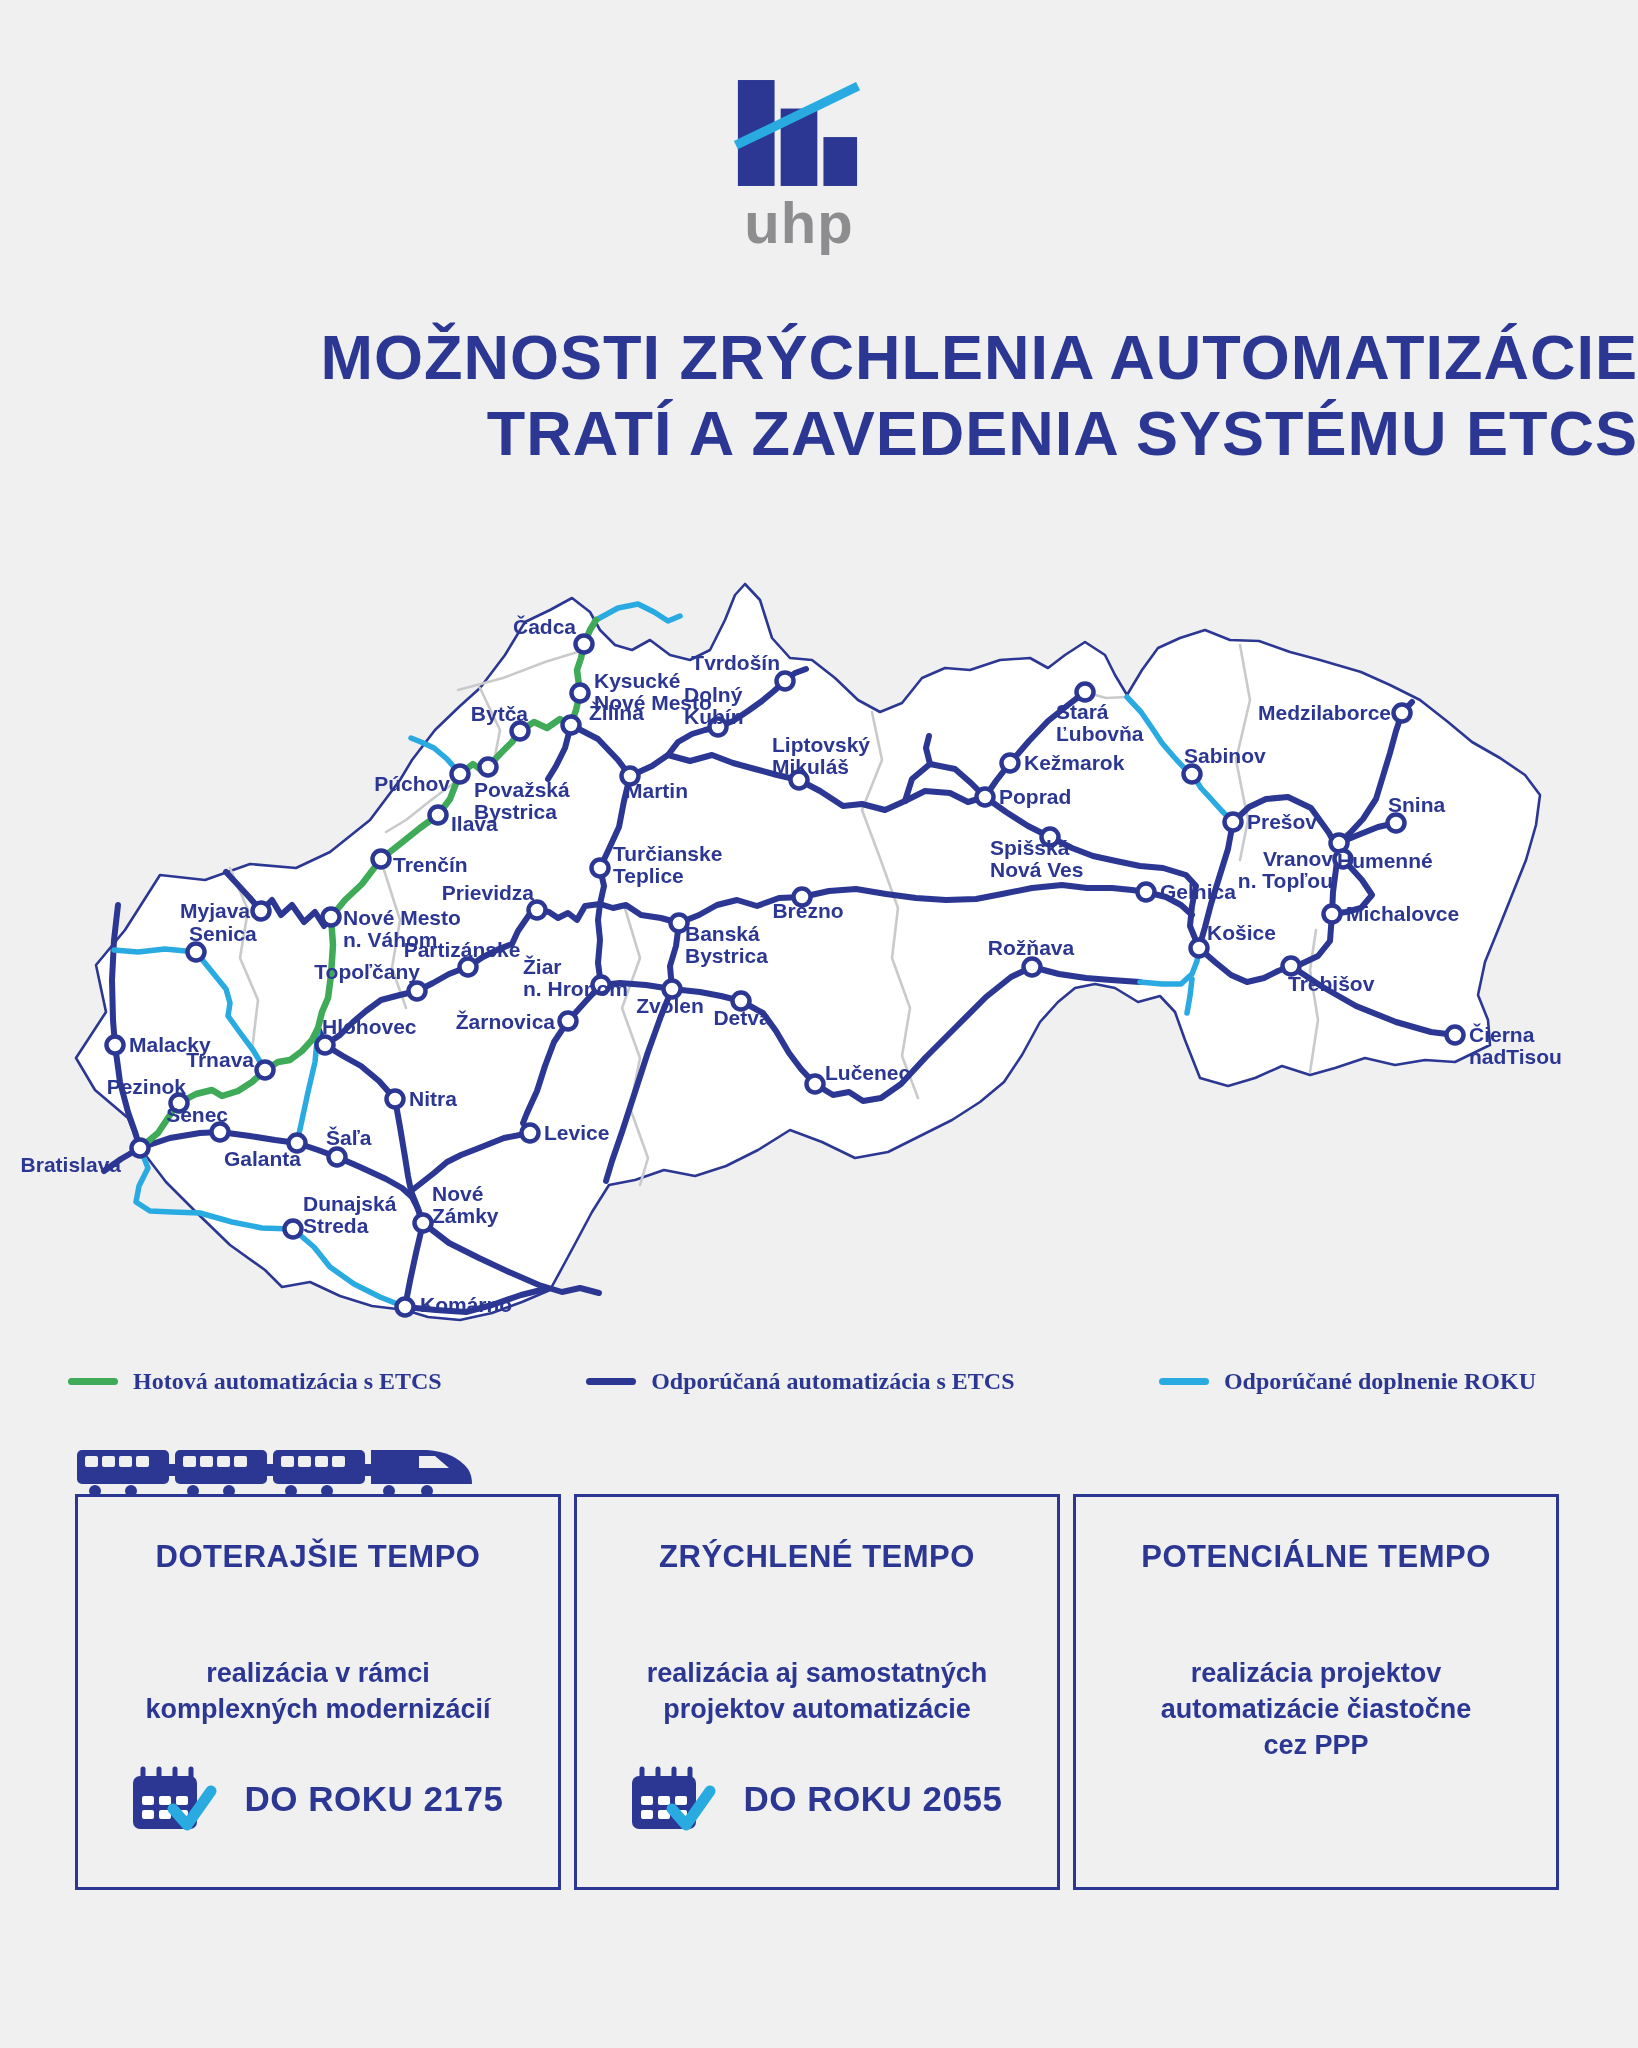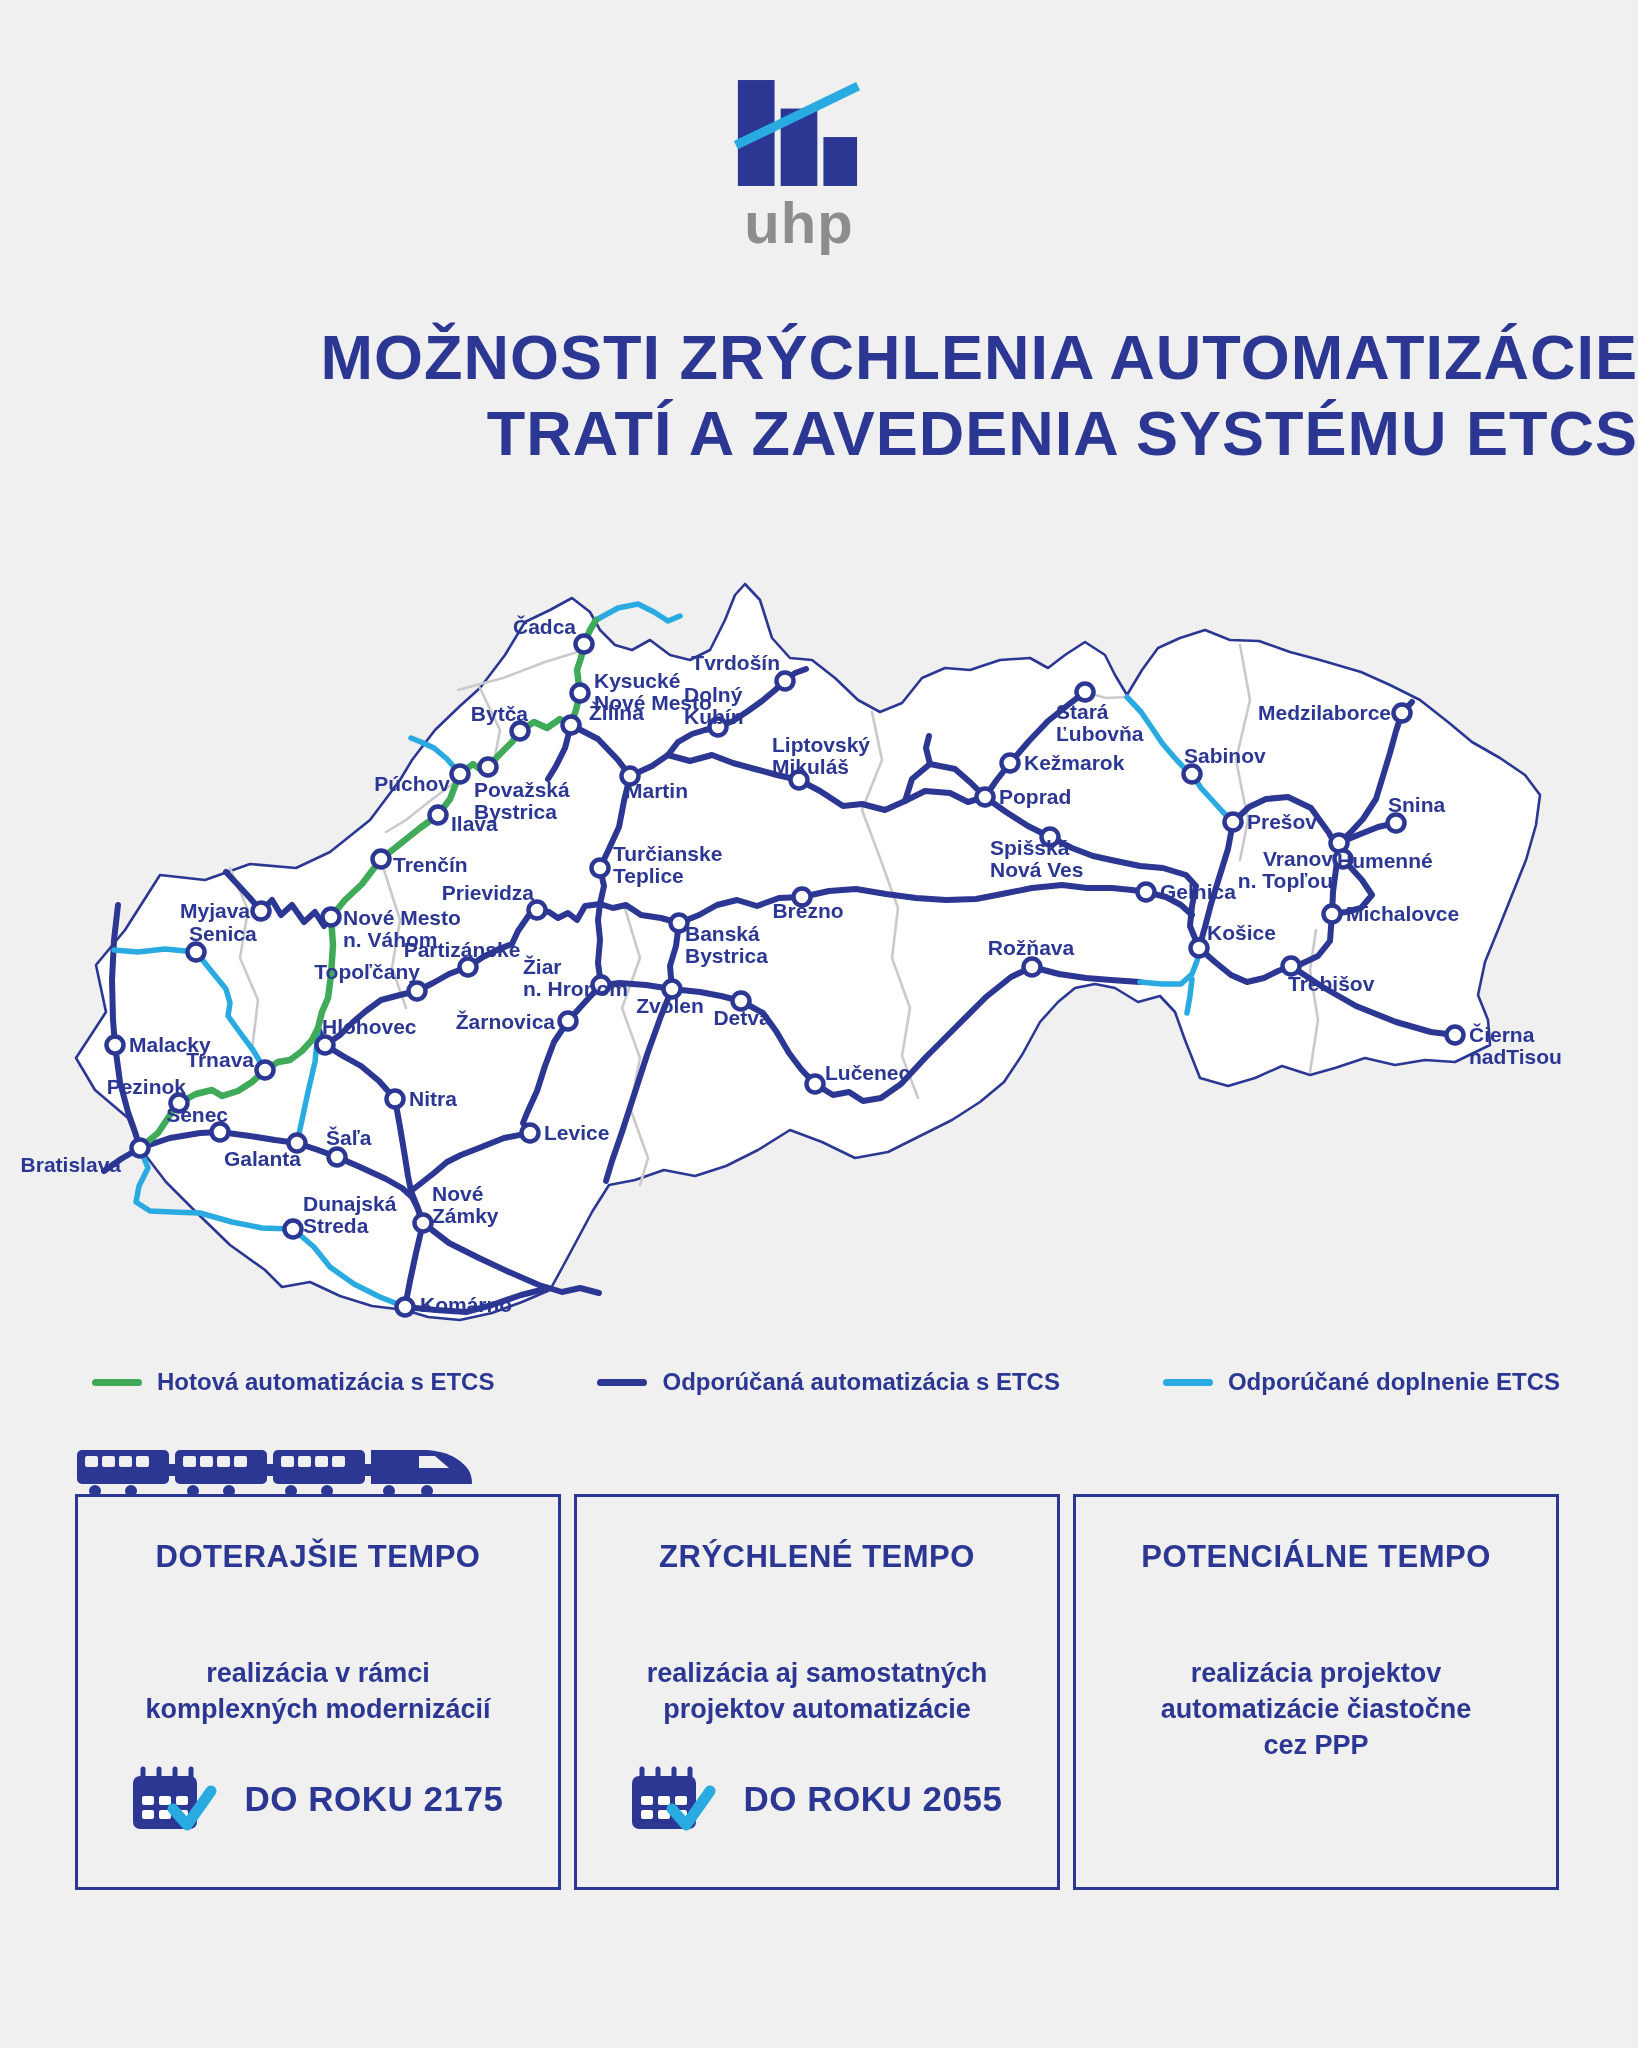--- a/index.html
+++ b/index.html
@@ -29,22 +29,22 @@
   .country{fill:#ffffff;stroke:var(--navy);stroke-width:2.6;stroke-linejoin:round;}
   .grayline{fill:none;stroke:var(--grayline);stroke-width:2.6;stroke-linecap:round;stroke-linejoin:round;}
   .rail{fill:none;stroke-linecap:round;stroke-linejoin:round;}
   .rail.navy{stroke:var(--navy);stroke-width:6;}
   .rail.green{stroke:var(--green);stroke-width:6.5;}
   .rail.cyan{stroke:var(--cyan);stroke-width:5.5;}
   .station{fill:#ffffff;stroke:var(--navy);stroke-width:4.5;}
   .city-label{fill:var(--navy);font-size:21px;font-weight:600;font-family:"Liberation Sans","DejaVu Sans",sans-serif;}
   
   .legend{
-    position:absolute;left:92px;top:1368px;width:1468px;
-    display:flex;justify-content:space-between;
+    position:absolute;left:68px;top:1368px;width:1468px;
+    display:flex;justify-content:space-between;font-family:Liberation Serif, serif;
   }
   .legend-item{display:flex;align-items:center;gap:15px;}
   .swatch{display:inline-block;width:50px;height:7px;border-radius:4px;}
   .sw-green{background:var(--green);}
   .sw-navy{background:var(--navy);}
   .sw-cyan{background:var(--cyan);}
   .legend-label{color:var(--navy);font-size:24px;font-weight:700;}
   
   .train{position:absolute;left:75px;top:1442px;}
   
@@ -261,21 +261,21 @@
     <div class="legend-item">
       <span class="swatch sw-green"></span>
       <span class="legend-label">Hotová automatizácia s ETCS</span>
     </div>
     <div class="legend-item">
       <span class="swatch sw-navy"></span>
       <span class="legend-label">Odporúčaná automatizácia s ETCS</span>
     </div>
     <div class="legend-item">
       <span class="swatch sw-cyan"></span>
-      <span class="legend-label">Odporúčané doplnenie ETCS</span>
+      <span class="legend-label">Odporúčané doplnenie ROKU</span>
     </div>
   </div>
 
   <svg class="train" width="400" height="60" viewBox="0 0 400 60">
     <g fill="#2b3792">
       <rect x="2" y="8" width="92" height="34" rx="5"></rect>
       <rect x="100" y="8" width="92" height="34" rx="5"></rect>
       <rect x="198" y="8" width="92" height="34" rx="5"></rect>
       <rect x="92" y="22" width="12" height="12"></rect>
       <rect x="190" y="22" width="12" height="12"></rect>

